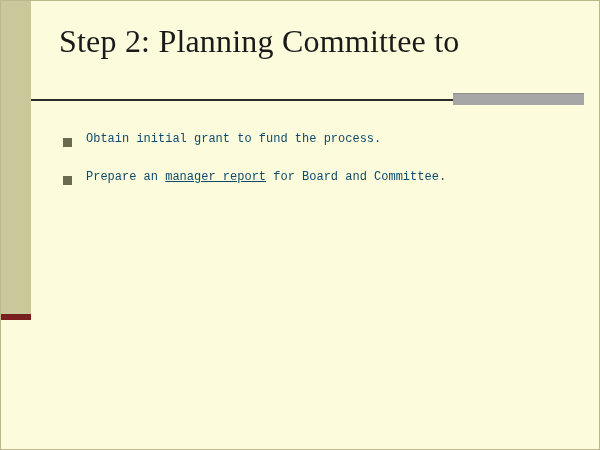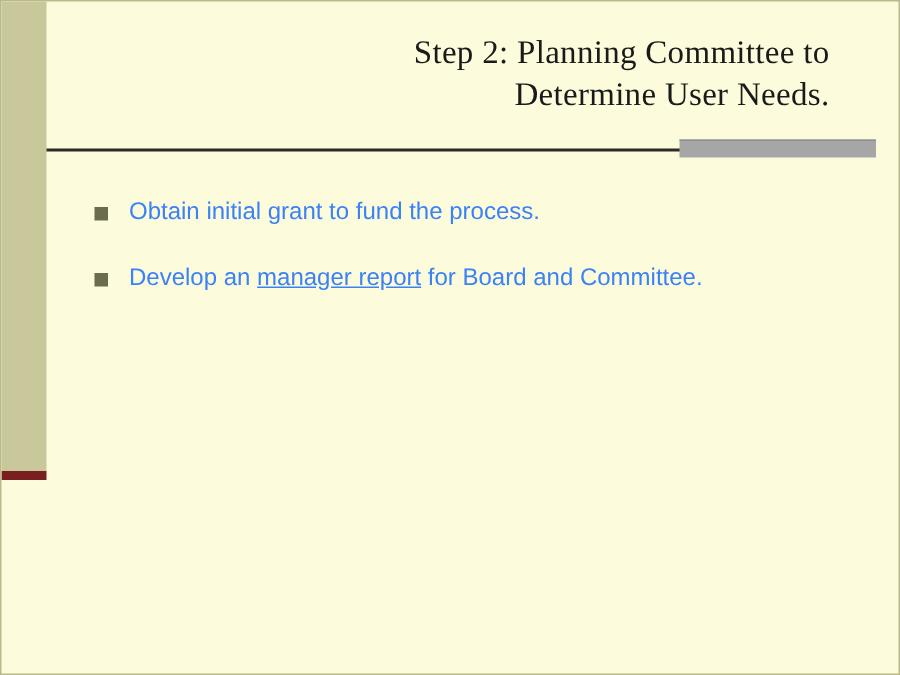--- a/index.html
+++ b/index.html
@@ -35,29 +35,28 @@
     position: absolute;
     left: 0;
     top: 313px;
     width: 30px;
     height: 6px;
     background: #7a1f1f;
   }
   
   .title {
     position: absolute;
-    left: 42px;
+    left: 58px;
     top: 20px;
     width: 510px;
     font-family: "Liberation Serif", serif;
-    font-size: 22px;
+    font-size: 32px;
     line-height: 1.25;
     color: #1a1a1a;
     letter-spacing: 0.2px;
-    text-align: right;
   }
   
   .title-rule {
     position: absolute;
     left: 30px;
     top: 98px;
     width: 553px;
     height: 2px;
     background: #2b2b2b;
   }
@@ -86,53 +85,52 @@
   .bullet-marker {
     flex: 0 0 auto;
     width: 9px;
     height: 9px;
     background: #6b6b4f;
     margin-top: 7px;
     margin-right: 14px;
   }
   .bullet-text {
     flex: 1 1 auto;
-    font-family: Liberation Sans, sans-serif;
-    font-size: 16px;
+    font-family: Liberation Mono, monospace;
+    font-size: 12px;
     line-height: 1.35;
-    color: #3b82f6;
+    color: #0c4a6e;
   }
   .underline {
     text-decoration: underline;
   }
 </style>
 </head>
 <body>
 
 <div class="slide">
 
   <div class="left-band"></div>
   <div class="left-band-lower"></div>
 
   <div class="title">
     <div>Step 2: Planning Committee to</div>
-    <div>Determine User Needs.</div>
   </div>
 
   <div class="title-rule"></div>
   <div class="title-accent"></div>
 
   <div class="bullets">
 
     <div class="bullet">
       <span class="bullet-marker"></span>
       <span class="bullet-text"><span>Obtain initial grant to fund the process.</span></span>
     </div>
 
 
 
     <div class="bullet">
       <span class="bullet-marker"></span>
-      <span class="bullet-text"><span>Develop an </span><span class="underline">manager report</span><span> for Board and Committee.</span></span>
+      <span class="bullet-text"><span>Prepare an </span><span class="underline">manager report</span><span> for Board and Committee.</span></span>
     </div>
 
   </div>
 </div>
 
 </body></html>

